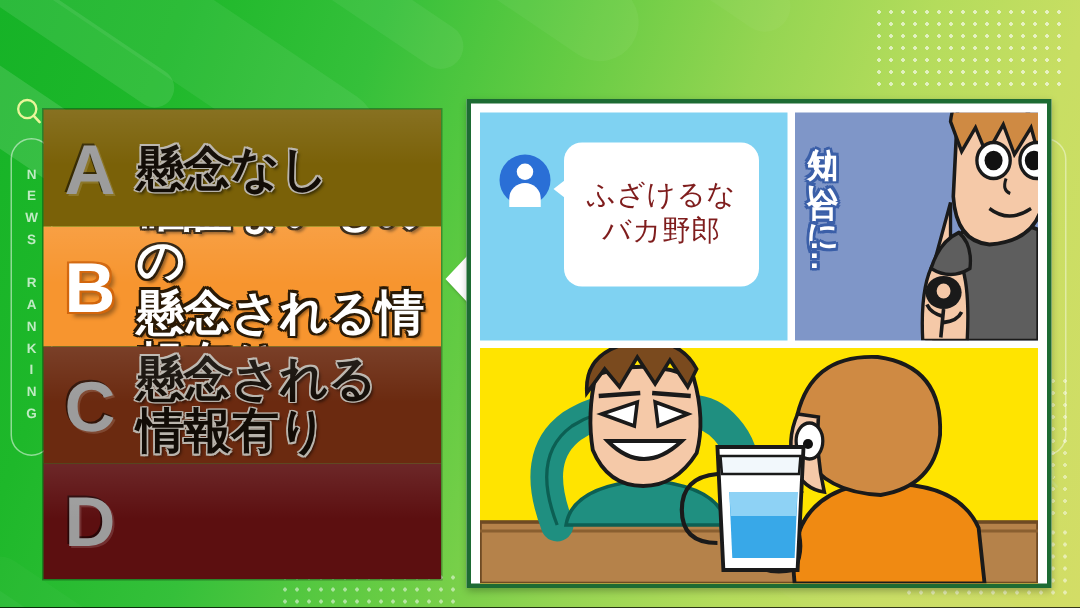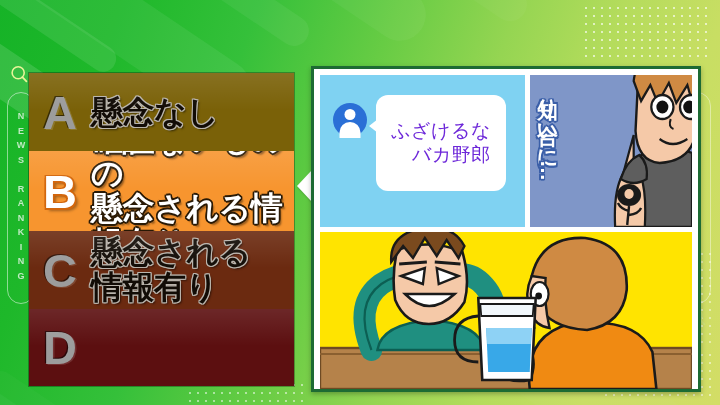--- a/index.html
+++ b/index.html
@@ -234,22 +234,22 @@
     position: absolute;
     left: -7px; top: 24px;
     width: 0; height: 0;
     border-top: 7px solid transparent;
     border-bottom: 7px solid transparent;
     border-right: 9px solid #ffffff;
   }
   .bubble-text {
     font-size: 19px;
     line-height: 1.28;
-    color: #6d28d9;
-    text-align: right;
+    color: #7f1d1d;
+    text-align: center;
     letter-spacing: 0.5px;
     white-space: pre-line;
   }
 
   .panel-guy {
     position: relative;
     flex: 1;
     background: #7f96c8;
     overflow: hidden;
   }

